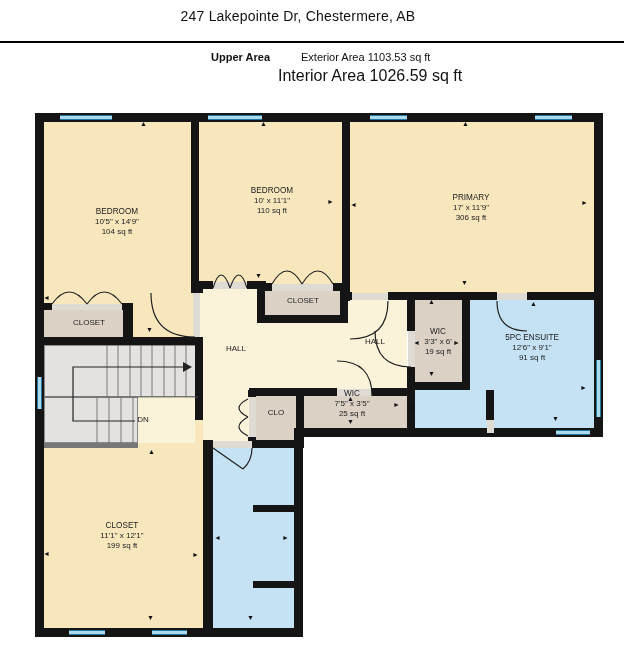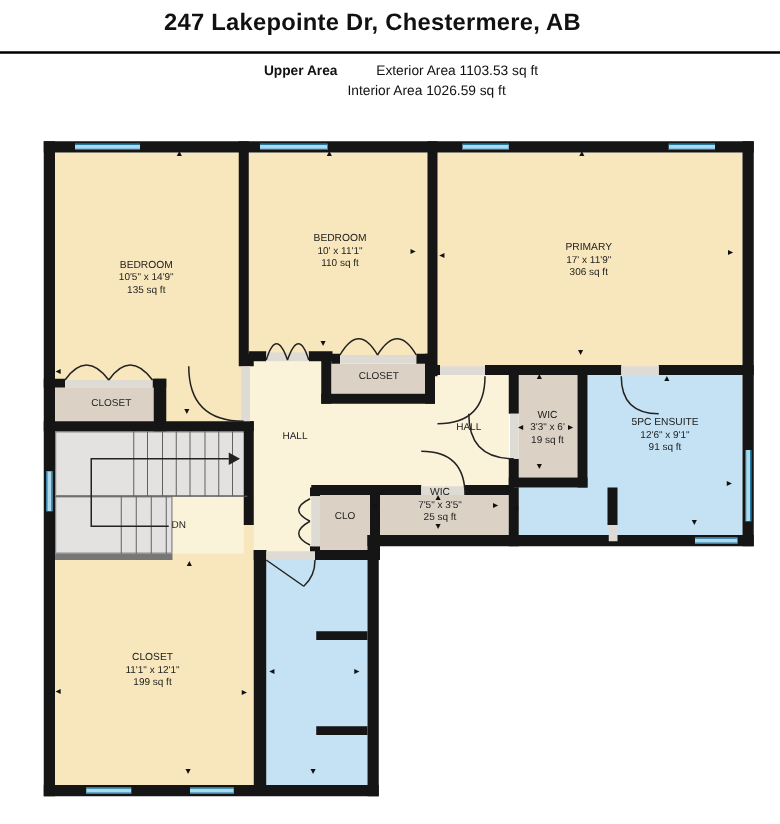--- a/index.html
+++ b/index.html
@@ -1,24 +1,24 @@
 <!DOCTYPE html>
 <html style="--wall: #151515; --warm: #F8E7BD; --hall: #FBF2DA; --closet: #DBD2C5; --bath: #C4E2F3; --stair: #E3E2E0; --win-l: #ADD9EC; --win-d: #2278A0; --gap: #DEDBD4;"><head>
 <meta charset="utf-8">
 <style>
   html,body{margin:0;padding:0;background:#fff;}
   .page{position:relative;width:624px;height:659px;background:#fff;overflow:hidden;
         font-family:"Liberation Sans",sans-serif;}
   .title{position:absolute;left:0;top:8px;width:596px;text-align:center;
-         font-size:19px;font-weight:bold;color:#111;letter-spacing:0.2px;}
+         font-size:14px;font-weight:normal;color:#111;letter-spacing:0.2px;}
   .rule{position:absolute;left:0;top:41px;width:624px;height:2px;background:#000;}
   .floor-label{position:absolute;top:51px;left:150px;width:120px;text-align:right;
          font-size:11px;font-weight:bold;color:#111;}
   .area-line1{position:absolute;top:51px;left:278px;font-size:11px;color:#111;padding-left:23px;}
-  .area-line2{position:absolute;top:67px;left:278px;font-size:11px;color:#111;}
+  .area-line2{position:absolute;top:67px;left:278px;font-size:16px;color:#111;}
   .f{position:absolute;}
   .w{position:absolute;background:var(--wall);}
   .gap{position:absolute;background:var(--gap);}
   .win-h{position:absolute;height:3.4px;background:var(--win-l);
          border-top:1.6px solid var(--win-d);border-bottom:1.6px solid var(--win-d);}
   .win-v{position:absolute;width:3.4px;background:var(--win-l);
          border-left:1.6px solid var(--win-d);border-right:1.6px solid var(--win-d);}
   .stair{position:absolute;background:var(--stair);border:1px solid #8a8a8a;box-sizing:border-box;}
   .stair-edge{position:absolute;background:#777;}
   .room-label{position:absolute;text-align:center;font-size:8px;line-height:1.22;
@@ -143,21 +143,21 @@
     </g>
     <g stroke="#222" stroke-width="1.2" fill="none">
       <path d="M135,421 L73,421 L73,367 L183,367"></path>
     </g>
     <polygon points="183,362 192,367 183,372" fill="#222" stroke="none"></polygon>
   </svg>
 
   <div class="room-label" style="left:72px;top:207px;width:90px">
     <div class="rname">BEDROOM</div>
     <div>10'5" x 14'9"</div>
-    <div>135 sq ft</div>
+    <div>104 sq ft</div>
   </div>
   <div class="room-label" style="left:227px;top:186px;width:90px">
     <div class="rname">BEDROOM</div>
     <div>10' x 11'1"</div>
     <div>110 sq ft</div>
   </div>
   <div class="room-label" style="left:426px;top:193px;width:90px">
     <div class="rname">PRIMARY</div>
     <div>17' x 11'9"</div>
     <div>306 sq ft</div>

